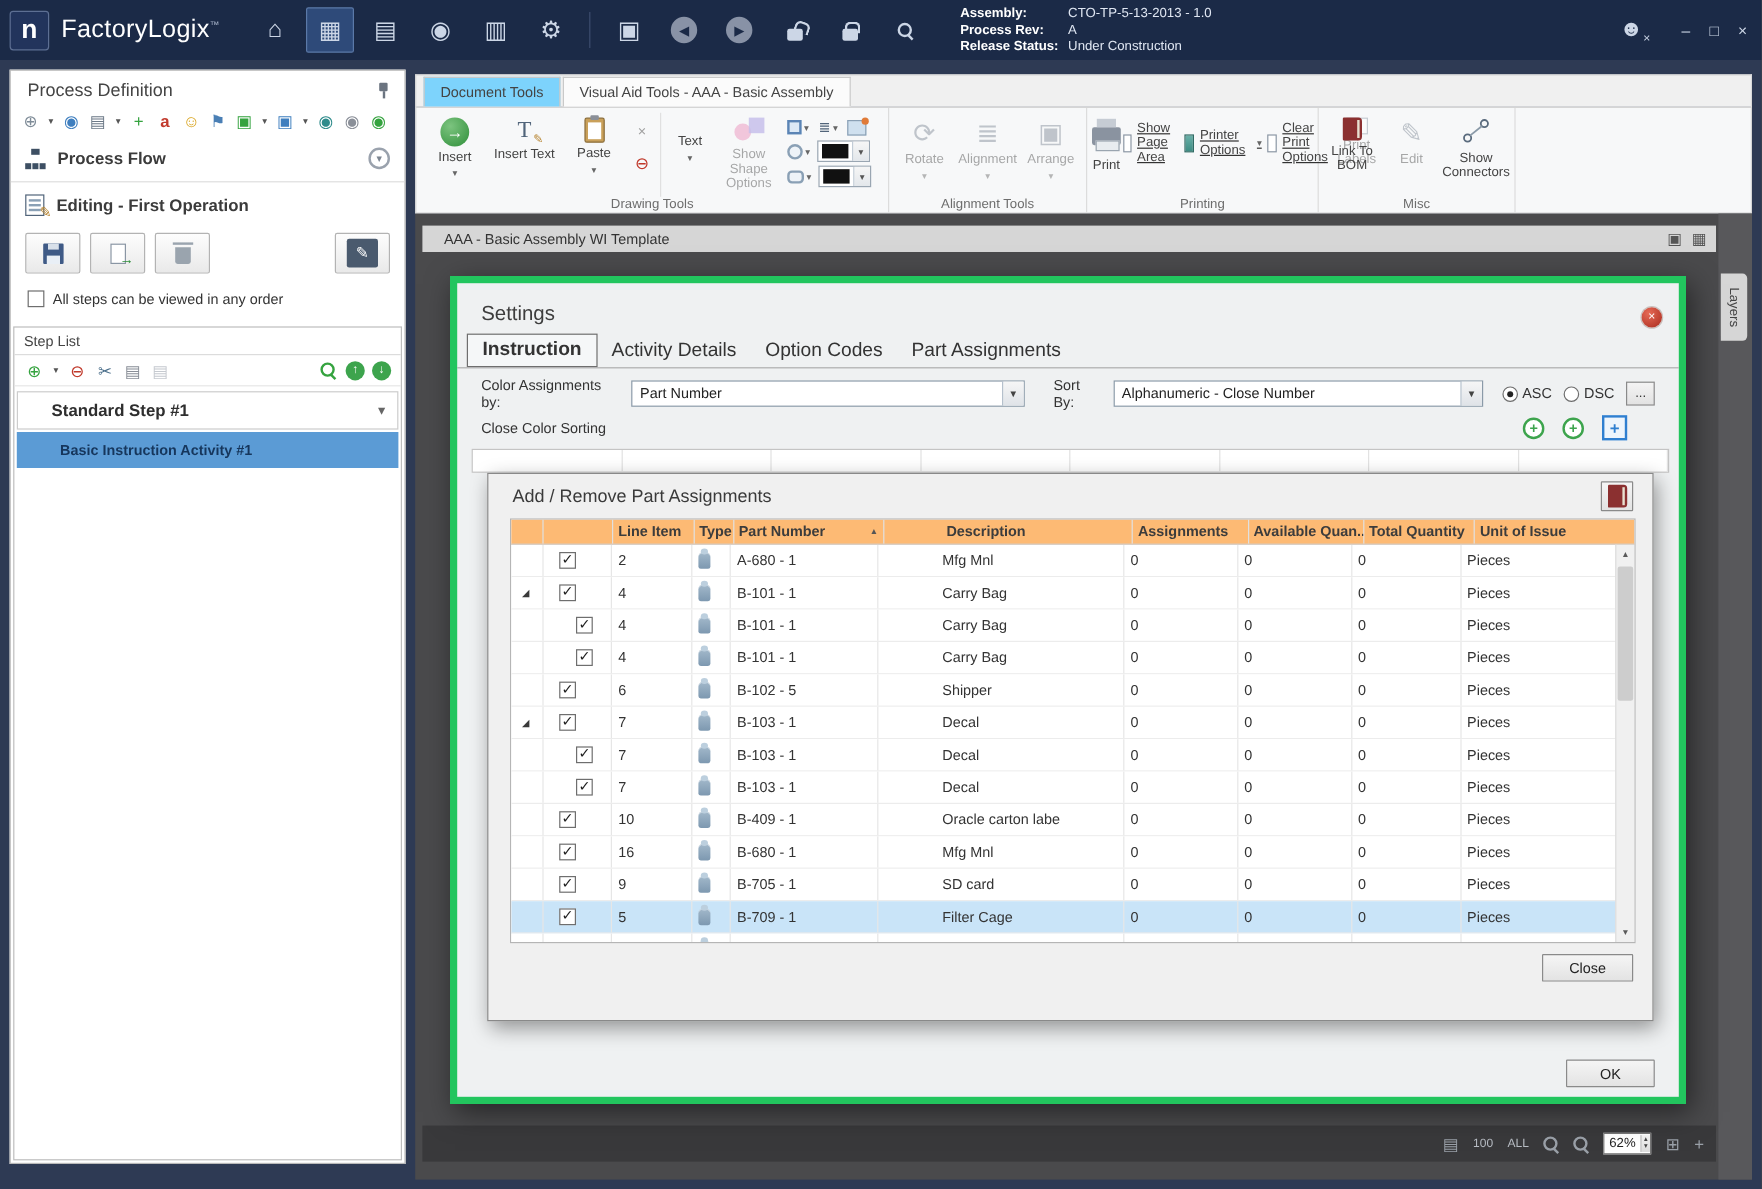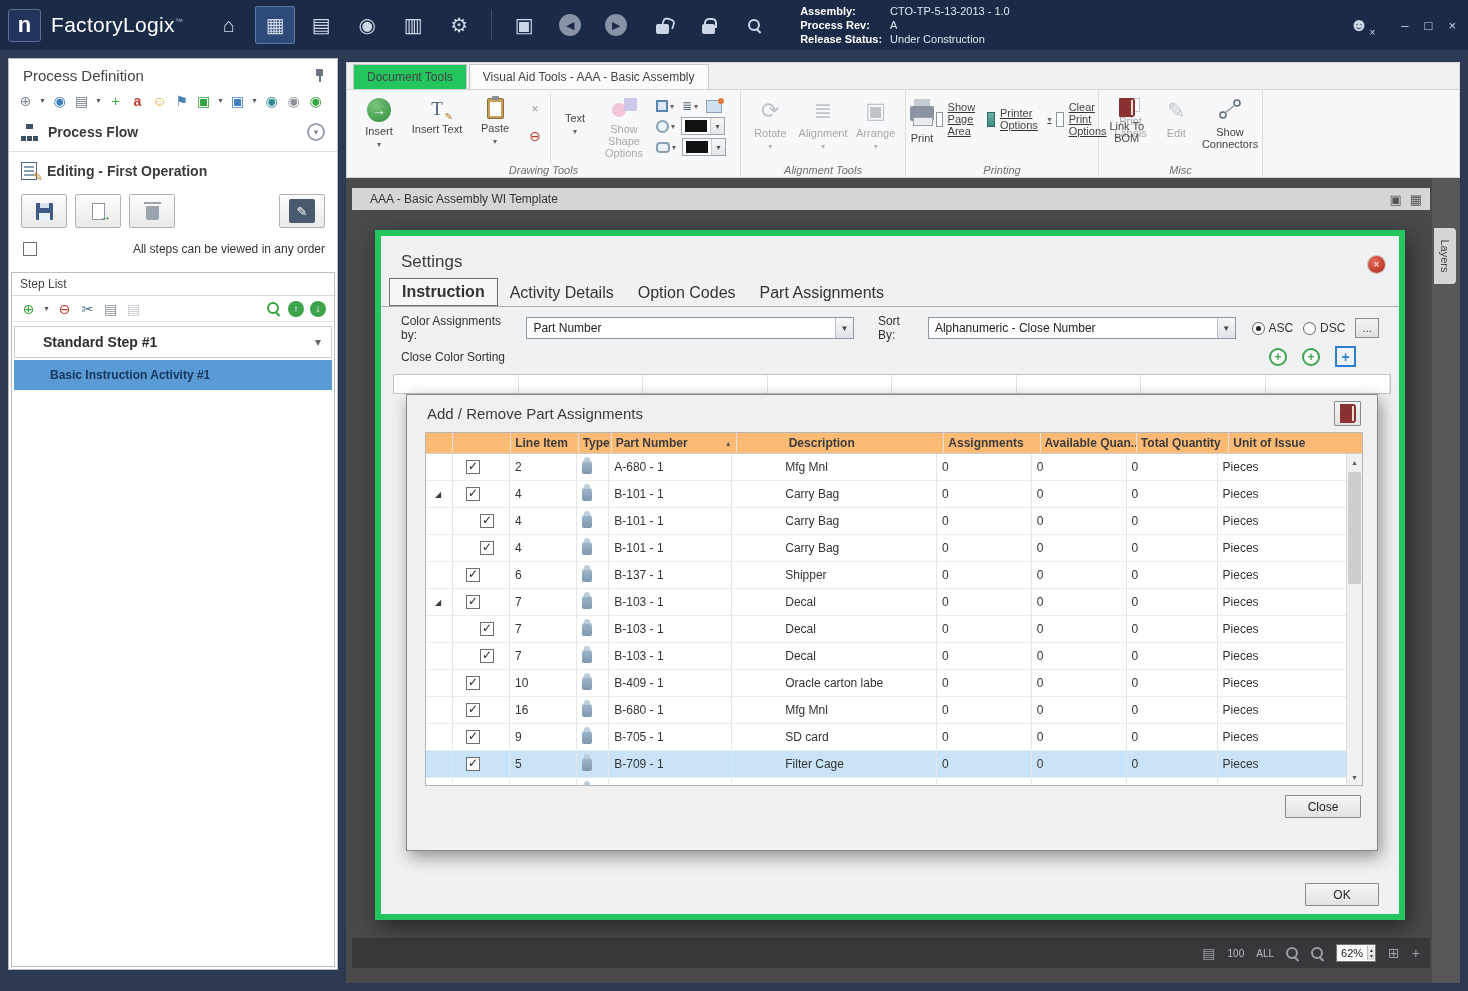--- a/index.html
+++ b/index.html
@@ -73,47 +73,47 @@
   .lpbtn.right{margin-left:auto;}
   .pencil-dark{width:26px;height:24px;background:#4a5a6e;border-radius:2px;color:#fff;font-size:13px;
          display:flex;align-items:center;justify-content:center;}
   .floppy{width:17px;height:17px;background:#3f5a86;position:relative;border-radius:1px;}
   .floppy::before{content:"";position:absolute;top:0;left:4px;width:9px;height:5px;background:#d8e0ea;}
   .floppy::after{content:"";position:absolute;bottom:0;left:3px;width:11px;height:7px;background:#e9eff6;}
   .sheet-arrow{width:13px;height:17px;background:#fff;border:1px solid #8a96a4;position:relative;}
   .sheet-arrow::after{content:"→";position:absolute;right:-8px;bottom:-4px;color:#2f8f3a;font-size:12px;font-weight:bold;}
   .trash{width:13px;height:14px;background:#9aa4ae;border-radius:0 0 2px 2px;position:relative;margin-top:4px;}
   .trash::before{content:"";position:absolute;top:-4px;left:-2px;right:-2px;height:2px;background:#9aa4ae;}
-  .lp-check{display:flex;align-items:center;gap:7px;padding:10px 12px 6px 14px;justify-content:space-between;}
+  .lp-check{display:flex;align-items:center;gap:7px;padding:10px 12px 6px 14px;}
   .cbx{display:inline-block;width:14px;height:14px;border:1px solid #6e6e6e;background:#fff;position:relative;flex:none;}
   .cbx.on::before{content:"✓";position:absolute;left:1px;top:-2px;font-size:12px;color:#1d1d1d;}
   .lp-check-label{font-size:12px;color:#333;}
   .step-list{margin:10px 2px 2px 2px;border:1px solid #bdbdbd;flex:1;display:flex;flex-direction:column;}
   .sl-header{font-size:12px;color:#444;padding:4px 8px;border-bottom:1px solid #dcdcdc;}
   .sl-toolbar{display:flex;align-items:center;gap:6px;padding:4px 8px;border-bottom:1px solid #e6e6e6;}
   .flex1{flex:1;}
   .circ-grn{width:16px;height:16px;border-radius:50%;background:#3da44d;color:#fff;display:inline-flex;
          align-items:center;justify-content:center;font-size:10px;}
   .step-row{display:flex;align-items:center;border:1px solid #cccccc;margin:4px 2px 0 2px;padding:7px 10px;}
   .step-label{font-size:14px;font-weight:bold;color:#2e2e2e;margin-left:18px;}
   .step-row .chev{margin-left:auto;color:#666;font-size:12px;}
   .activity-row{background:#5b9bd5;padding:8px 10px 8px 36px;font-size:12px;font-weight:bold;color:#16365c;
          margin:2px 2px 0 2px;}
 
   
   .main-tabs{position:absolute;left:346px;top:62px;width:1114px;height:27px;background:#f0f0f0;
          display:flex;align-items:flex-end;padding-left:6px;border:1px solid #d9d9d9;border-bottom:none;}
-  .dtab{padding:5px 13px;font-size:12px;color:#444;background:#22c55e;border:1px solid #c9c9c9;
+  .dtab{padding:5px 13px;font-size:12px;color:#444;background:#7dd3fc;border:1px solid #c9c9c9;
          border-bottom:none;margin-right:2px;}
   .dtab.active{background:#fbfbfb;}
   .ribbon{position:absolute;left:346px;top:89px;width:1114px;height:89px;background:#f7f8f9;
          border:1px solid #d5d5d5;display:flex;}
   .rgroup{position:relative;border-right:1px solid #dcdcdc;height:100%;padding:4px 4px 16px 4px;}
   .g-draw{width:394px;} .g-align{width:165px;} .g-print{width:193px;} .g-misc{width:164px;}
-  .rg-label{position:absolute;bottom:1px;left:0;right:0;text-align:center;font-size:11px;color:#6d6d6d;font-style:italic;}
+  .rg-label{position:absolute;bottom:1px;left:0;right:0;text-align:center;font-size:11px;color:#6d6d6d;}
   .rg-body{display:flex;align-items:flex-start;height:100%;gap:2px;}
   .rbtn{display:flex;flex-direction:column;align-items:center;justify-content:flex-start;
         width:56px;padding-top:4px;gap:3px;height:66px;}
   .rbtn .rlab{font-size:11px;line-height:12px;color:#444;text-align:center;white-space:normal;}
   .rcaret{font-size:8px;color:#666;}
   .disabled{opacity:.45;}
   .insert-circle{width:24px;height:24px;border-radius:50%;color:#fff;font-size:14px;font-weight:bold;
         background:radial-gradient(circle at 35% 30%,#7cc47f,#2f8f3a);display:flex;align-items:center;justify-content:center;}
   .ttext{font-size:19px;color:#51647a;font-family:"Liberation Serif",serif;position:relative;}
   .ttext::after{content:"✎";position:absolute;right:-10px;bottom:-2px;font-size:10px;color:#b5802a;}
@@ -700,21 +700,21 @@
           </div>
           <div class="trow">
             <div class="tcell c-exp"></div>
             <div class="tcell c-chk">
               <span class="cbx on" style="margin-left: 8px;"></span>
             </div>
             <div class="tcell c-line">6</div>
             <div class="tcell c-type">
               <span class="part-icon"></span>
             </div>
-            <div class="tcell c-part">B-137 - 1</div>
+            <div class="tcell c-part">B-102 - 5</div>
             <div class="tcell c-desc">Shipper</div>
             <div class="tcell c-asn">0</div>
             <div class="tcell c-avl">0</div>
             <div class="tcell c-tot">0</div>
             <div class="tcell c-unit">Pieces</div>
           </div>
           <div class="trow">
             <div class="tcell c-exp">
               <span class="expander">◢</span>
             </div>

